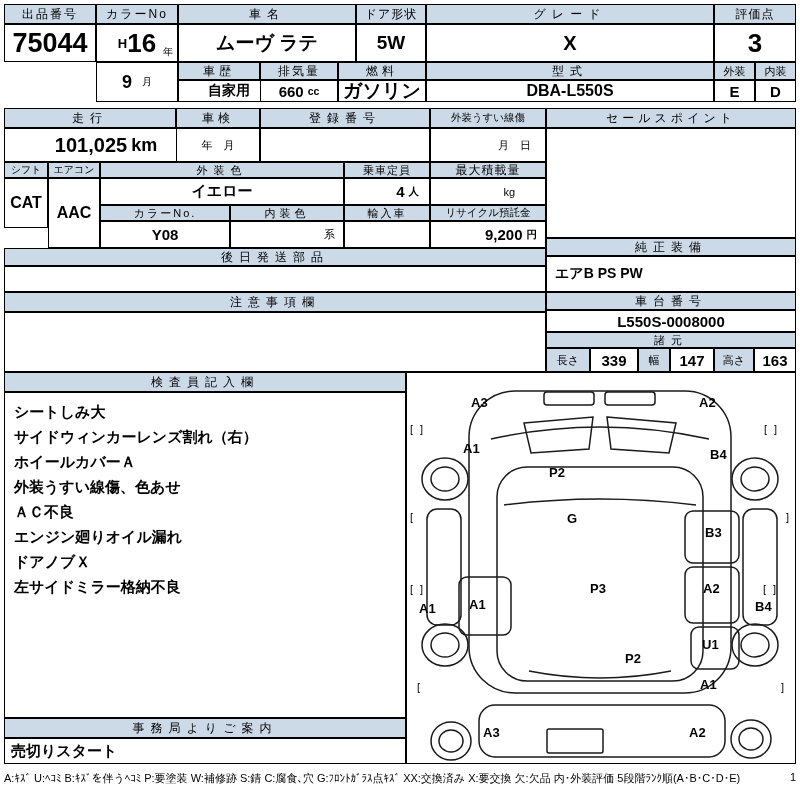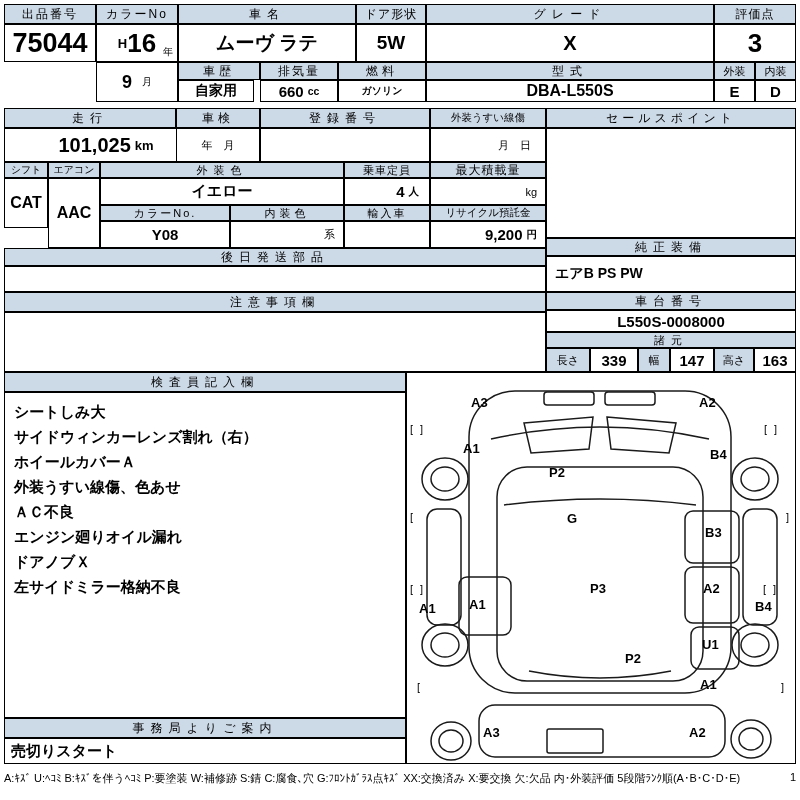--- a/index.html
+++ b/index.html
@@ -47,43 +47,43 @@
   <div class="cell hdr ls1" style="left:356px;top:4px;width:70px;height:20px;">ドア形状</div>
   <div class="cell val" style="left:356px;top:24px;width:70px;height:38px;font-size:19px;">5W</div>
 
   <div class="cell hdr ls6" style="left:426px;top:4px;width:288px;height:20px;">グレード</div>
   <div class="cell val" style="left:426px;top:24px;width:288px;height:38px;font-size:20px;">X</div>
 
   <div class="cell hdr ls1" style="left:714px;top:4px;width:82px;height:20px;">評価点</div>
   <div class="cell val" style="left:714px;top:24px;width:82px;height:38px;font-size:26px;">3</div>
 
   <div class="cell hdr ls4" style="left:178px;top:62px;width:82px;height:18px;">車歴</div>
-  <div class="cell val" style="left:178px;top:80px;width:76px;height:22px;font-size:14px;">自家用</div>
+  <div class="cell val" style="left:178px;top:80px;width:102px;height:22px;font-size:14px;">自家用</div>
 
   <div class="cell hdr ls2" style="left:260px;top:62px;width:78px;height:18px;">排気量</div>
   <div class="cell val" style="left:260px;top:80px;width:78px;height:22px;">
     <span style="font-size:15px;">660</span>
     <span class="unit">cc</span>
   </div>
 
   <div class="cell hdr ls4" style="left:338px;top:62px;width:88px;height:18px;">燃料</div>
-  <div class="cell val" style="left:338px;top:80px;width:88px;height:22px;font-size:10px;">ガソリン</div>
+  <div class="cell val" style="left:338px;top:80px;width:88px;height:22px;font-size:19px;">ガソリン</div>
 
   <div class="cell hdr ls6" style="left:426px;top:62px;width:288px;height:18px;">型式</div>
   <div class="cell val" style="left:426px;top:80px;width:288px;height:22px;font-size:16px;">DBA-L550S</div>
 
   <div class="cell hdr" style="left:714px;top:62px;width:41px;height:18px;font-size:11px;">外装</div>
   <div class="cell hdr" style="left:755px;top:62px;width:41px;height:18px;font-size:11px;">内装</div>
   <div class="cell val" style="left:714px;top:80px;width:41px;height:22px;">E</div>
   <div class="cell val" style="left:755px;top:80px;width:41px;height:22px;">D</div>
 
   <div class="cell hdr ls6" style="left:4px;top:108px;width:172px;height:20px;">走行</div>
   <div class="cell val" style="left:4px;top:128px;width:204px;height:34px;">
     <span style="font-size:20px;">101,025</span>
-    <span class="unit" style="font-size:13px;">km</span>
+    <span class="unit" style="font-size:18px;">km</span>
   </div>
 
   <div class="cell hdr ls4" style="left:176px;top:108px;width:84px;height:20px;">車検</div>
   <div class="cell sm" style="left:176px;top:128px;width:84px;height:34px;">年　月</div>
 
   <div class="cell hdr ls6" style="left:260px;top:108px;width:170px;height:20px;">登録番号</div>
   <div class="cell" style="left:260px;top:128px;width:170px;height:34px;"></div>
 
   <div class="cell hdr tight" style="left:430px;top:108px;width:116px;height:20px;">外装うすい線傷</div>
   <div class="cell sm right" style="left:430px;top:128px;width:116px;height:34px;padding-right:14px;">月　日</div>
@@ -100,21 +100,21 @@
   <div class="cell hdr ls6" style="left:100px;top:162px;width:244px;height:16px;font-size:11px;">外装色</div>
   <div class="cell val" style="left:100px;top:178px;width:244px;height:27px;">イエロー</div>
 
   <div class="cell hdr ls1" style="left:344px;top:162px;width:86px;height:16px;font-size:11px;">乗車定員</div>
   <div class="cell val right" style="left:344px;top:178px;width:86px;height:27px;padding-right:10px;">
     <span style="font-size:15px;">4</span>
     <span class="unit">人</span>
   </div>
 
   <div class="cell hdr ls1" style="left:430px;top:162px;width:116px;height:16px;font-size:12px;">最大積載量</div>
-  <div class="cell sm right" style="left:430px;top:178px;width:116px;height:27px;padding-right:8px;">kg</div>
+  <div class="cell sm right" style="left:430px;top:178px;width:116px;height:27px;padding-right:30px;">kg</div>
 
   <div class="cell hdr ls2" style="left:100px;top:205px;width:130px;height:16px;font-size:11px;">カラーNo.</div>
   <div class="cell val" style="left:100px;top:221px;width:130px;height:27px;">Y08</div>
 
   <div class="cell hdr ls4" style="left:230px;top:205px;width:114px;height:16px;font-size:11px;">内装色</div>
   <div class="cell sm right" style="left:230px;top:221px;width:114px;height:27px;padding-right:8px;">系</div>
 
   <div class="cell hdr ls2" style="left:344px;top:205px;width:86px;height:16px;font-size:11px;">輸入車</div>
   <div class="cell" style="left:344px;top:221px;width:86px;height:27px;"></div>
 

